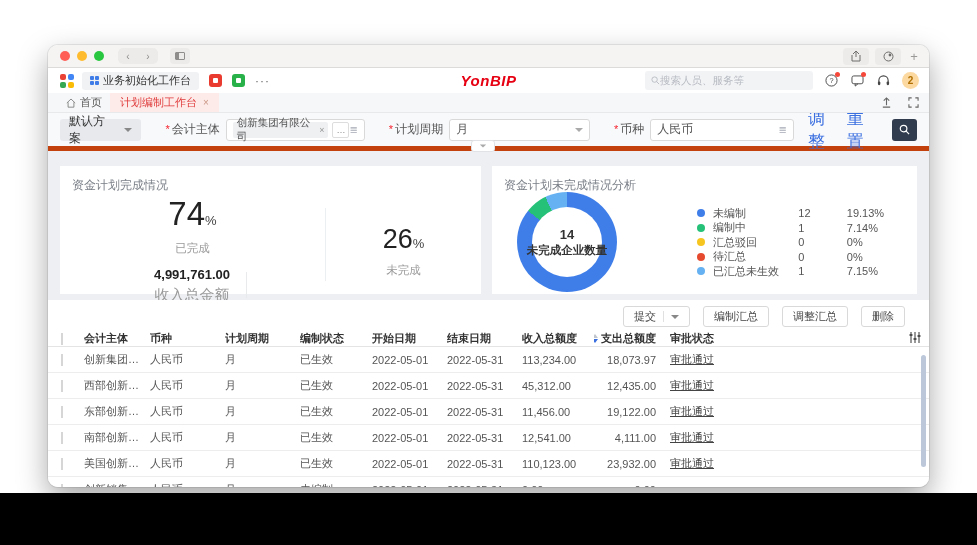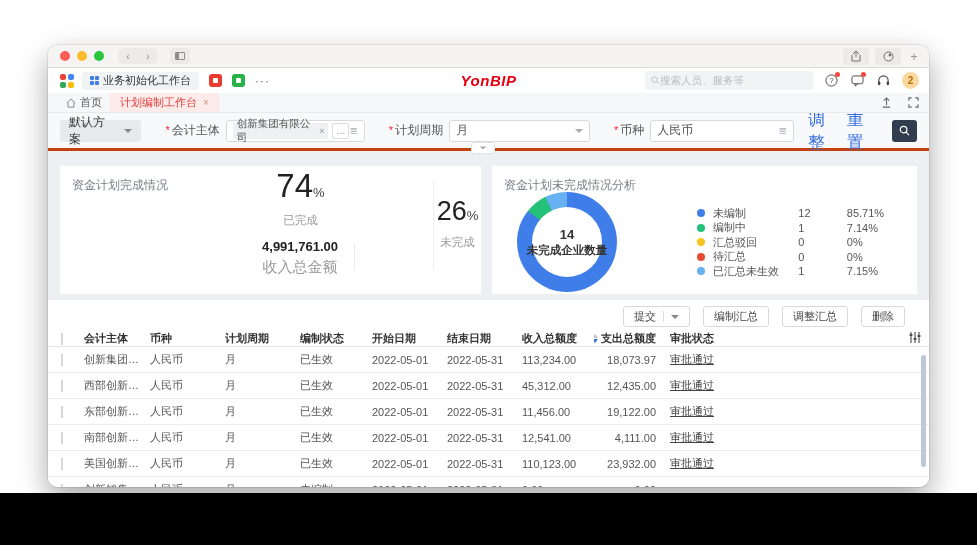--- a/index.html
+++ b/index.html
@@ -53,42 +53,42 @@
   .tabbar { height:20px; background:#f6f7f8; border-bottom:1px solid #e8e9ea; display:flex; align-items:center; padding:0 10px; flex:0 0 auto; }
   .home-tab { display:flex; align-items:center; gap:4px; font-size:11px; color:#555; padding:0 8px; height:100%; }
   .active-tab { display:flex; align-items:center; gap:6px; font-size:11px; color:#e03c3c; background:#fcebe9;
     height:100%; padding:0 10px; }
   .active-tab .x { color:#c98; font-size:10px; }
   .tab-right { margin-left:auto; display:flex; gap:16px; color:#666; align-items:center; }
 
   
   .content { flex:1; background:#edeff2; display:flex; flex-direction:column; overflow:hidden; }
 
-  .filterbar { height:38px; background:#f8f9fb; border-bottom:3px solid #c2410c; display:flex;
+  .filterbar { height:38px; background:#f8f9fb; border-bottom:5px solid #c2410c; display:flex;
     align-items:center; padding:0 12px; position:relative; flex:0 0 auto; font-size:12px; color:#555; }
   .scheme { display:flex; align-items:center; gap:14px; background:#e7e9ed; height:22px; padding:0 9px;
     border-radius:3px; color:#333; }
   .caret { width:0; height:0; border-left:4px solid transparent; border-right:4px solid transparent; border-top:4px solid #888; }
   .flabel { margin-left:24px; white-space:nowrap; }
   .req { color:#f5222d; margin-right:2px; font-size:11px; }
   .fbox { background:#fff; border:1px solid #d9d9d9; border-radius:3px; height:22px; display:flex; align-items:center; padding:0 6px; margin-left:6px; }
   .tag { background:#eef0f2; border-radius:2px; font-size:10.5px; color:#555; height:16px; display:flex; align-items:center; padding:0 4px; gap:4px; }
   .tag .x { color:#999; font-size:9px; }
   .mini-more { border:1px solid #ddd; border-radius:2px; font-size:9px; color:#888; height:16px; padding:0 3px; margin-left:4px; display:flex; align-items:center; }
   .ref-ic { margin-left:auto; color:#a6abb5; font-size:10px; letter-spacing:0; }
   .blue-link { color:#3a6fe0; margin-left:14px; font-size:17px; }
   .searchbtn { margin-left:14px; width:28px; height:22px; background:#313c4e; border-radius:3px;
     display:flex; align-items:center; justify-content:center; }
   .collapse { position:absolute; left:423px; bottom:-6px; width:24px; height:12px; background:#fff;
     border:1px solid #e0e2e6; border-radius:3px; display:flex; align-items:center; justify-content:center; }
   .collapse .caret{ border-top-color:#aaa; transform:scale(.8); }
 
   .stats { display:flex; gap:11px; padding:15px 12px 0 12px; flex:0 0 auto; }
   .card { background:#fff; height:128px; position:relative; }
-  .card-l { width:421px; display:flex; flex-direction:row; }
+  .card-l { width:421px; display:flex; flex-direction:column; }
   .card-r { flex:1; }
   .card-title { font-size:12px; color:#7a7f87; padding:11px 0 0 12px; }
   .cl-body { flex:1; display:flex; }
   .cl-left { width:265px; display:flex; flex-direction:column; align-items:center; }
   .cl-right { flex:1; display:flex; flex-direction:column; align-items:center; border-left:1px solid #eceef0; margin:14px 0 24px 0; }
   .bignum { font-size:33px; color:#222; line-height:36px; margin-top:2px; }
   .bignum-sm { font-size:27px; color:#222; line-height:34px; margin-top:14px; }
   .pct { font-size:13px; color:#444; }
   .sub { font-size:11.5px; color:#999; margin-top:2px; }
   .amounts { display:flex; margin-top:9px; align-items:center; }
@@ -306,21 +306,21 @@
           <div class="donut-c">
             <b>14</b>
             <span>未完成企业数量</span>
           </div>
         </div>
         <div class="legend">
             <div class="lrow">
     <span class="dot" style="background: rgb(63, 126, 233);"></span>
     <span class="l-label">未编制</span>
     <span class="l-count">12</span>
-    <span class="l-pct">85.71%</span>
+    <span class="l-pct">19.13%</span>
   </div>
             <div class="lrow">
     <span class="dot" style="background: rgb(38, 193, 120);"></span>
     <span class="l-label">编制中</span>
     <span class="l-count">1</span>
     <span class="l-pct">7.14%</span>
   </div>
             <div class="lrow">
     <span class="dot" style="background: rgb(246, 197, 31);"></span>
     <span class="l-label">汇总驳回</span>

